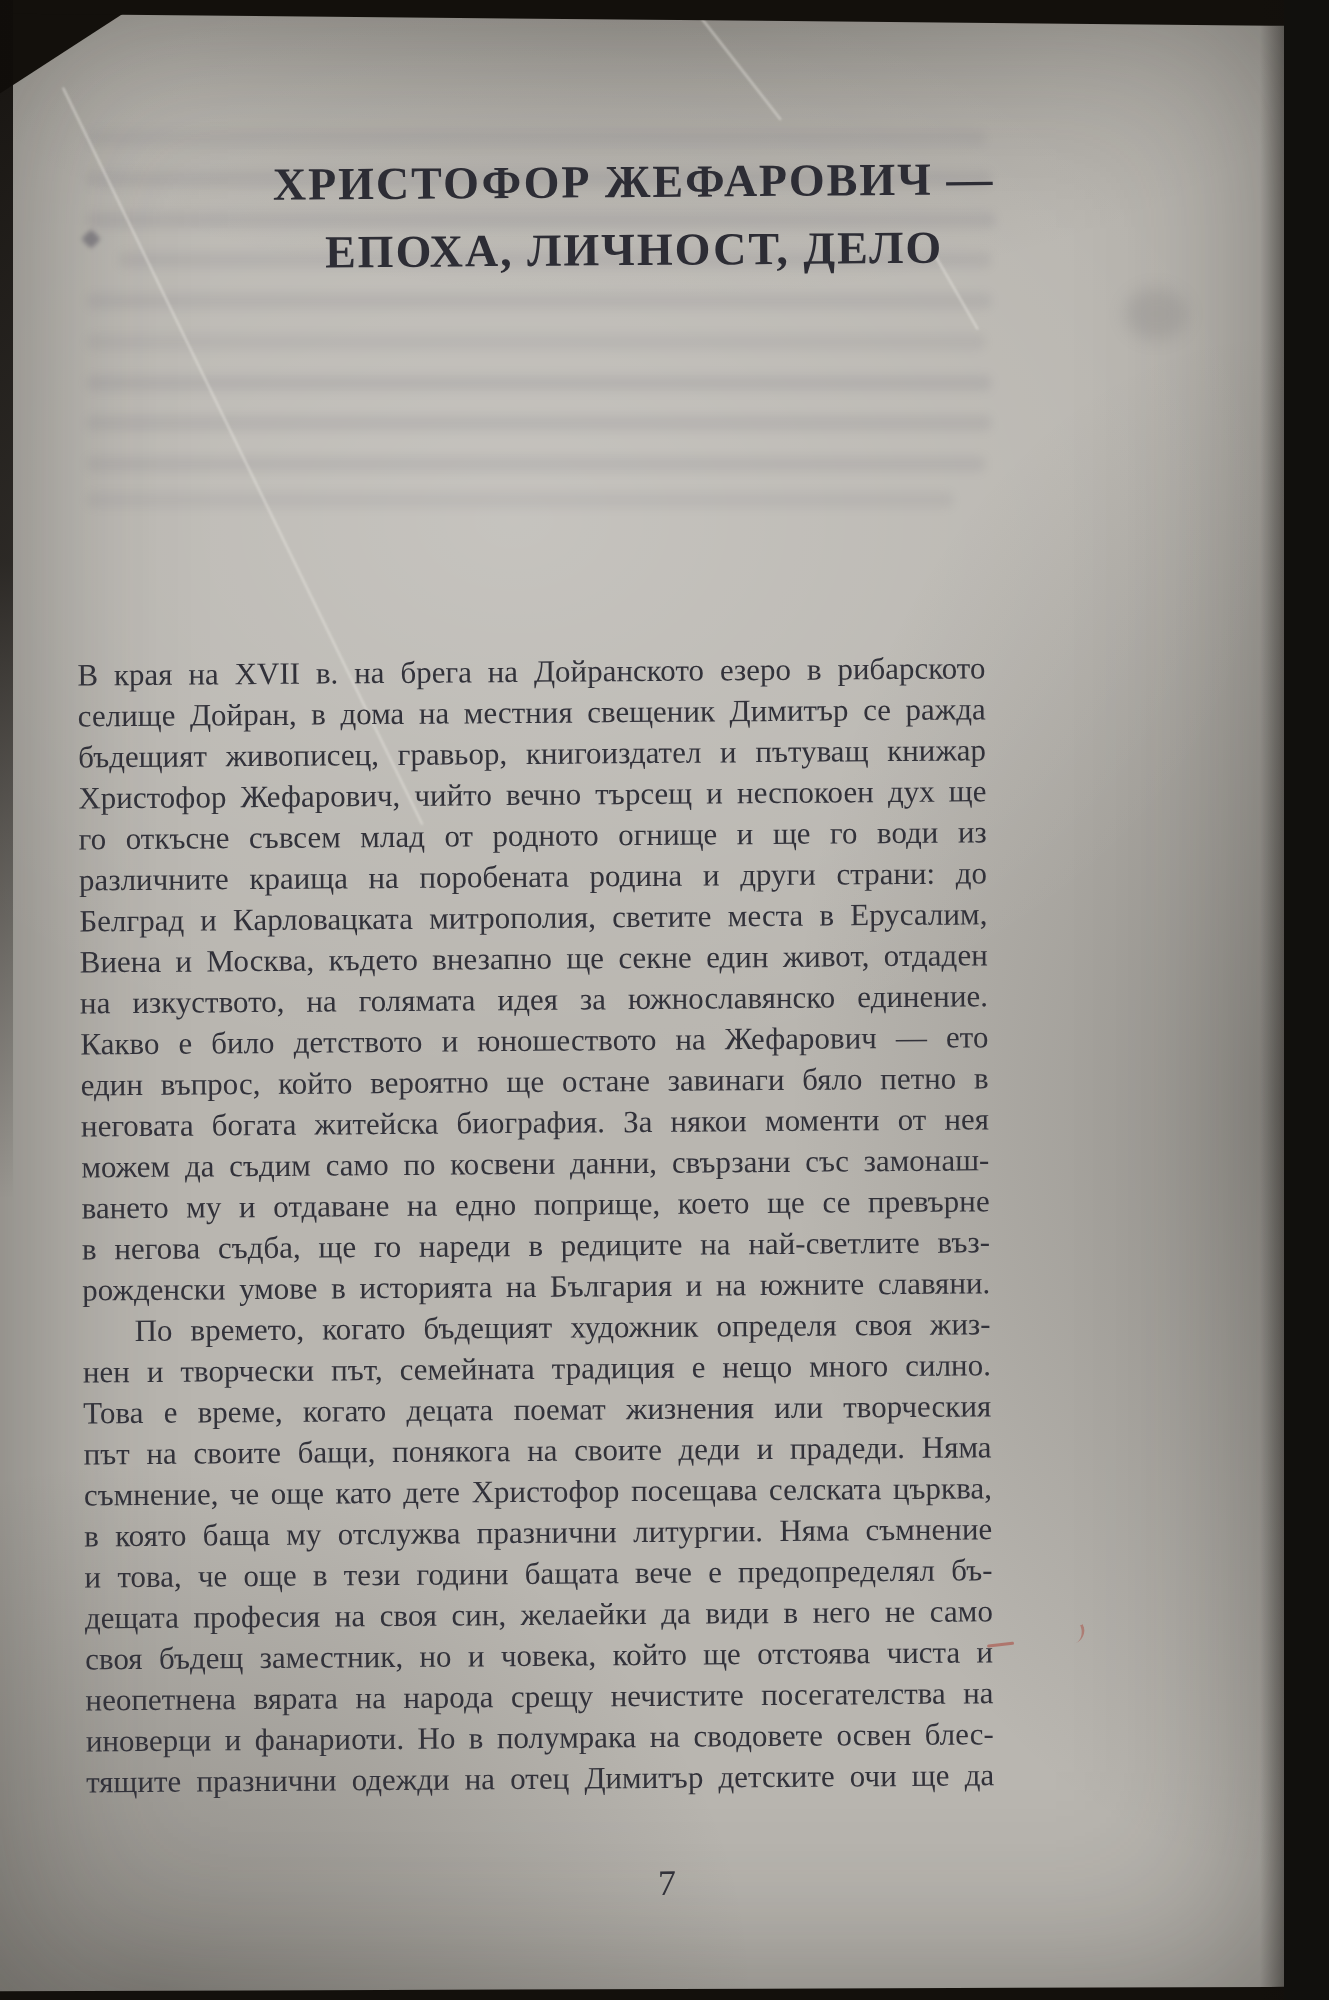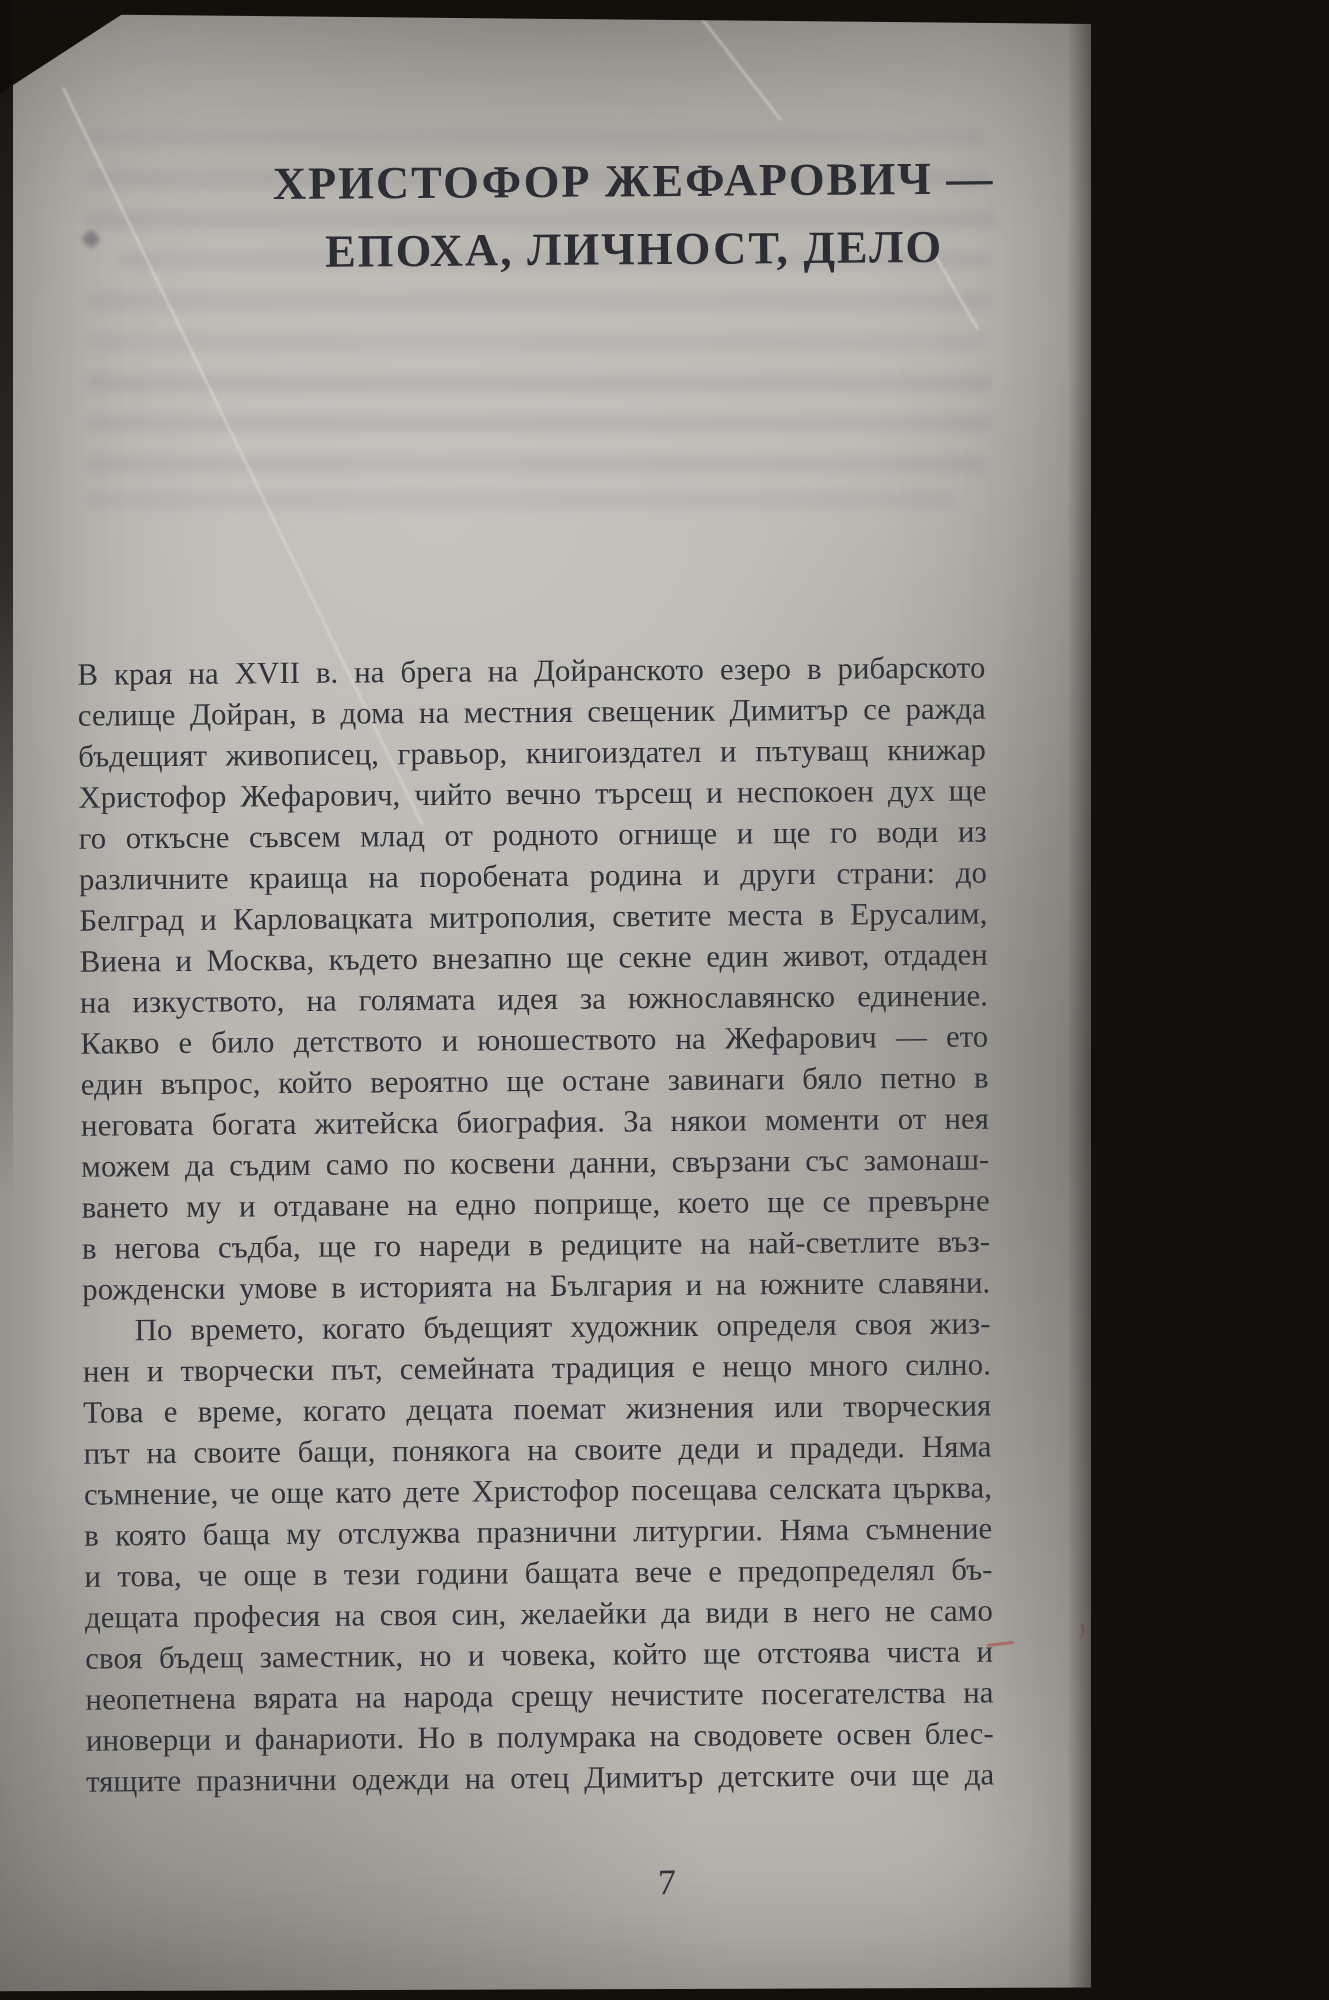--- a/index.html
+++ b/index.html
@@ -1,17 +1,17 @@
 <!DOCTYPE html>
 <html><head>
 <meta charset="utf-8">
 <style>
   html,body { margin:0; padding:0; background:#11100d; }
   .photo {
-    position:relative; width:1091px; height:2000px; overflow:hidden;
+    position:relative; width:1284px; height:2000px; overflow:hidden;
     background:#14110d;
     font-family:"Liberation Serif", serif;
   }
   .page {
     position:absolute; inset:0;
     background:
       radial-gradient(1100px 800px at 40% 26%, rgba(255,255,255,0.18), rgba(255,255,255,0) 70%),
       radial-gradient(1000px 900px at 12% 100%, rgba(40,38,34,0.28), rgba(40,38,34,0) 60%),
       radial-gradient(900px 1400px at 100% 55%, rgba(40,38,34,0.24), rgba(40,38,34,0) 55%),
       radial-gradient(1200px 500px at 50% 0%, rgba(60,57,52,0.18), rgba(60,57,52,0) 60%),

